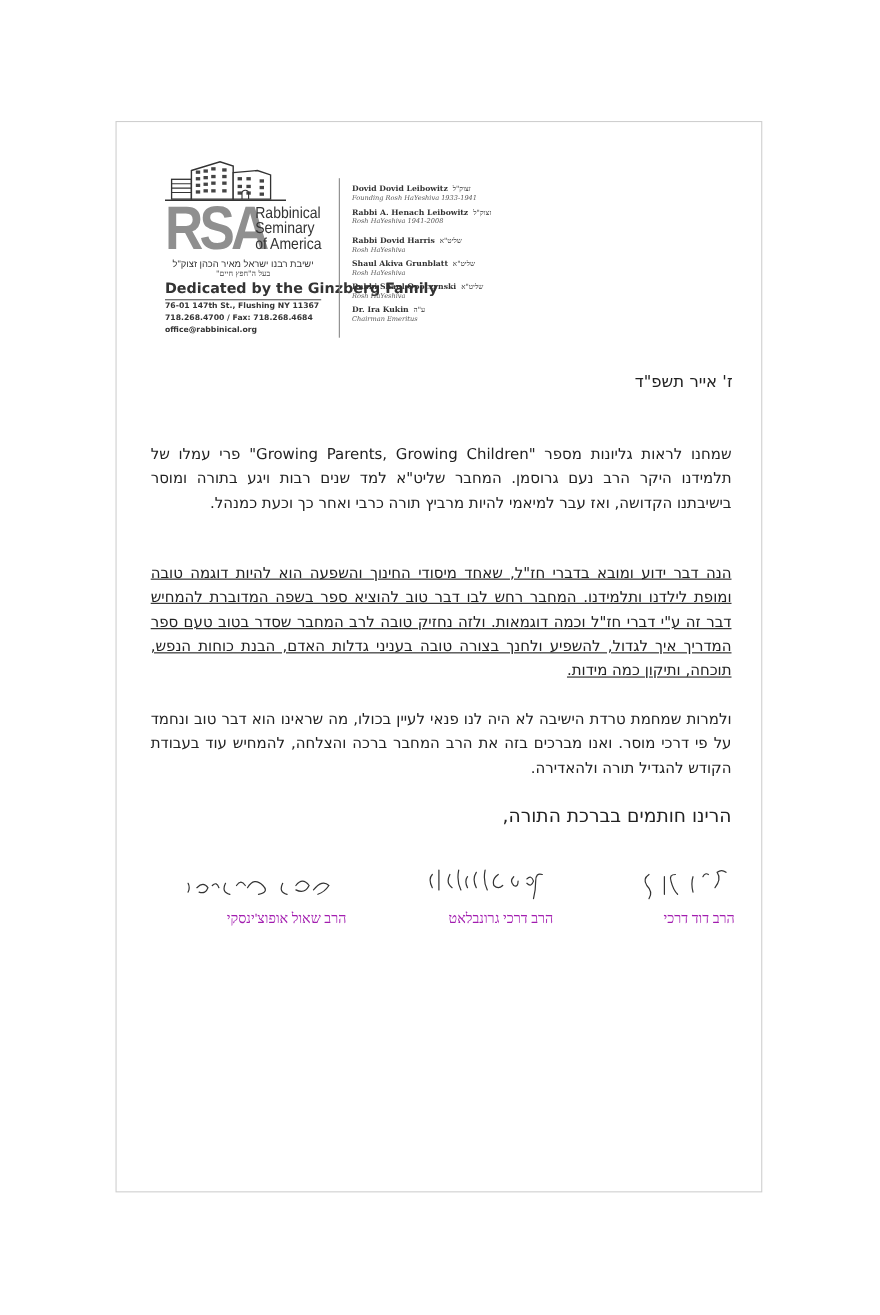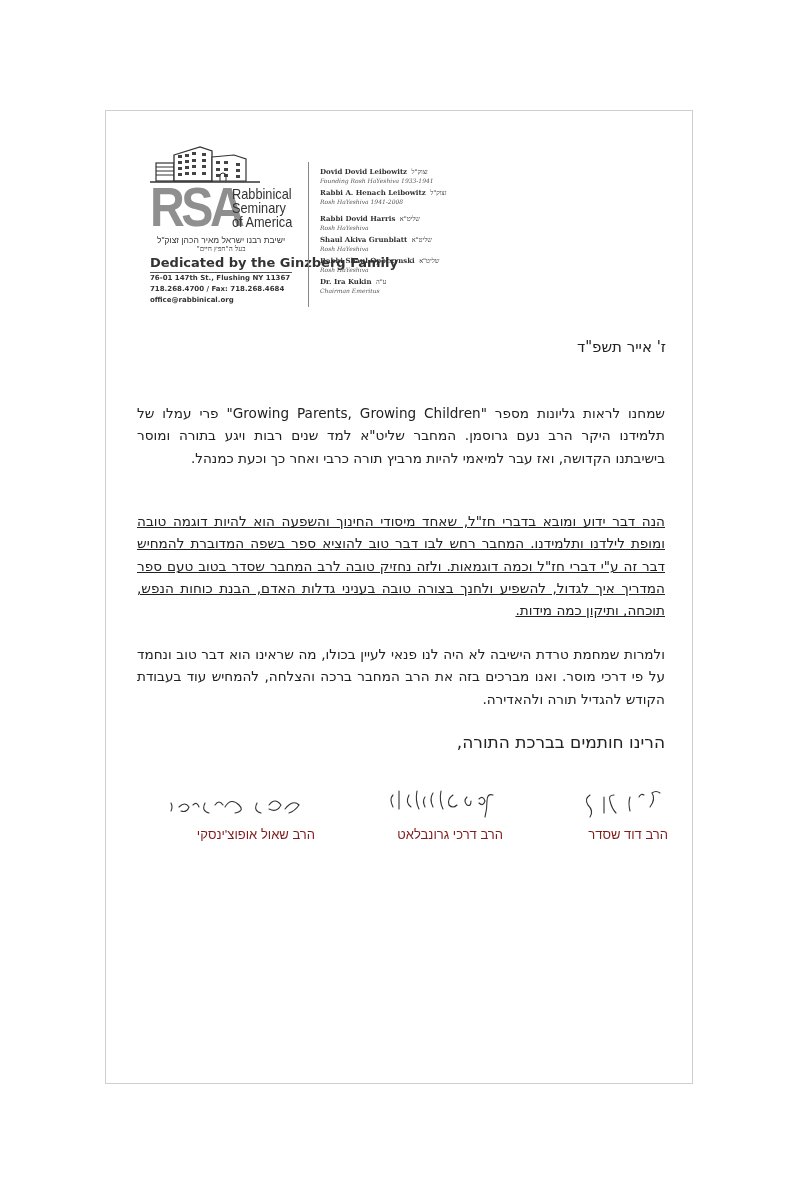--- a/index.html
+++ b/index.html
@@ -113,22 +113,22 @@
     }
 
     
     .sig {
       position: absolute; top: 785px; width: 150px; height: 60px;
     }
     .sig svg { position: absolute; left: 0; top: 0; }
     .sig-name {
       position: absolute; top: 42px; right: 0; width: 150px;
       direction: rtl; text-align: right;
-      font-size: 13px; color: #7f1d1d;
-      font-family: Liberation Sans, sans-serif;
+      font-size: 13px; color: #a21caf;
+      font-family: Liberation Serif, serif;
       white-space: nowrap;
     }
     .sig-harris { left: 518px; }
     .sig-grunblatt { left: 353px; }
     .sig-opoczynski { left: 165px; }
   </style>
 </head>
 <body>
 
 <div class="page"></div>
@@ -228,21 +228,21 @@
 <div class="hebrew date">ז' אייר תשפ"ד</div>
 <div class="hebrew para p1">שמחנו לראות גליונות מספר "Growing Parents, Growing Children" פרי עמלו של תלמידנו היקר הרב נעם גרוסמן. המחבר שליט"א למד שנים רבות ויגע בתורה ומוסר בישיבתנו הקדושה, ואז עבר למיאמי להיות מרביץ תורה כרבי ואחר כך וכעת כמנהל.</div>
 <div class="hebrew para p2">הנה דבר ידוע ומובא בדברי חז"ל, שאחד מיסודי החינוך והשפעה הוא להיות דוגמה טובה ומופת לילדנו ותלמידנו. המחבר רחש לבו דבר טוב להוציא ספר בשפה המדוברת להמחיש דבר זה ע"י דברי חז"ל וכמה דוגמאות. ולזה נחזיק טובה לרב המחבר שסדר בטוב טעם ספר המדריך איך לגדול, להשפיע ולחנך בצורה טובה בעניני גדלות האדם, הבנת כוחות הנפש, תוכחה, ותיקון כמה מידות.</div>
 <div class="hebrew para p3">ולמרות שמחמת טרדת הישיבה לא היה לנו פנאי לעיין בכולו, מה שראינו הוא דבר טוב ונחמד על פי דרכי מוסר. ואנו מברכים בזה את הרב המחבר ברכה והצלחה, להמחיש עוד בעבודת הקודש להגדיל תורה ולהאדירה.</div>
 <div class="hebrew closing">הרינו חותמים בברכת התורה,</div>
 
 <div class="sig sig-harris">
   <svg width="150" height="40" viewBox="0 0 150 40">
     <path d="M142 8 q-4 -3 -8 0 q4 6 -2 14 M126 10 q-3 -2 -5 2 M112 12 q-2 6 0 14 M96 10 q-6 0 -4 6 q2 8 6 12 M86 12 l0 16 M72 10 q-6 4 -2 10 q6 6 2 12" fill="none" stroke="#333" stroke-width="1.1" stroke-linecap="round"></path>
   </svg>
-  <div class="sig-name">הרב דוד שסדר</div>
+  <div class="sig-name">הרב דוד דרכי</div>
 </div>
 
 <div class="sig sig-grunblatt">
   <svg width="150" height="40" viewBox="0 0 150 40">
     <path d="M140 10 q-6 -2 -6 6 q0 8 -2 16 M126 14 q4 -4 6 2 q-2 6 -6 2 M114 12 q-4 4 0 8 q4 2 4 -4 M100 10 q-6 4 -4 10 q4 4 8 0 M88 6 q-2 10 2 18 M80 8 q-4 6 0 14 M72 12 q-3 4 0 10 M64 6 q-2 10 2 18 M56 10 q-4 8 2 12 M46 6 l0 18 M40 10 q-4 4 0 12" fill="none" stroke="#333" stroke-width="1.1" stroke-linecap="round"></path>
   </svg>
   <div class="sig-name">הרב דרכי גרונבלאט</div>
 </div>
 
 <div class="sig sig-opoczynski">

